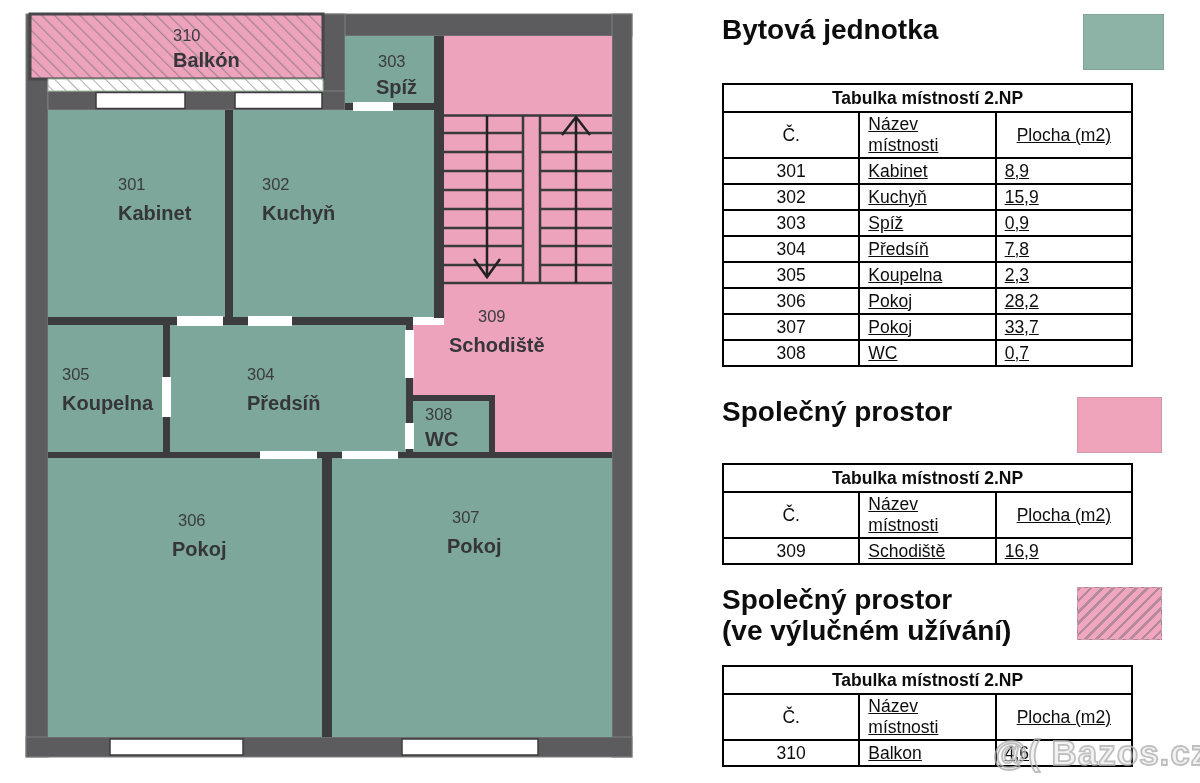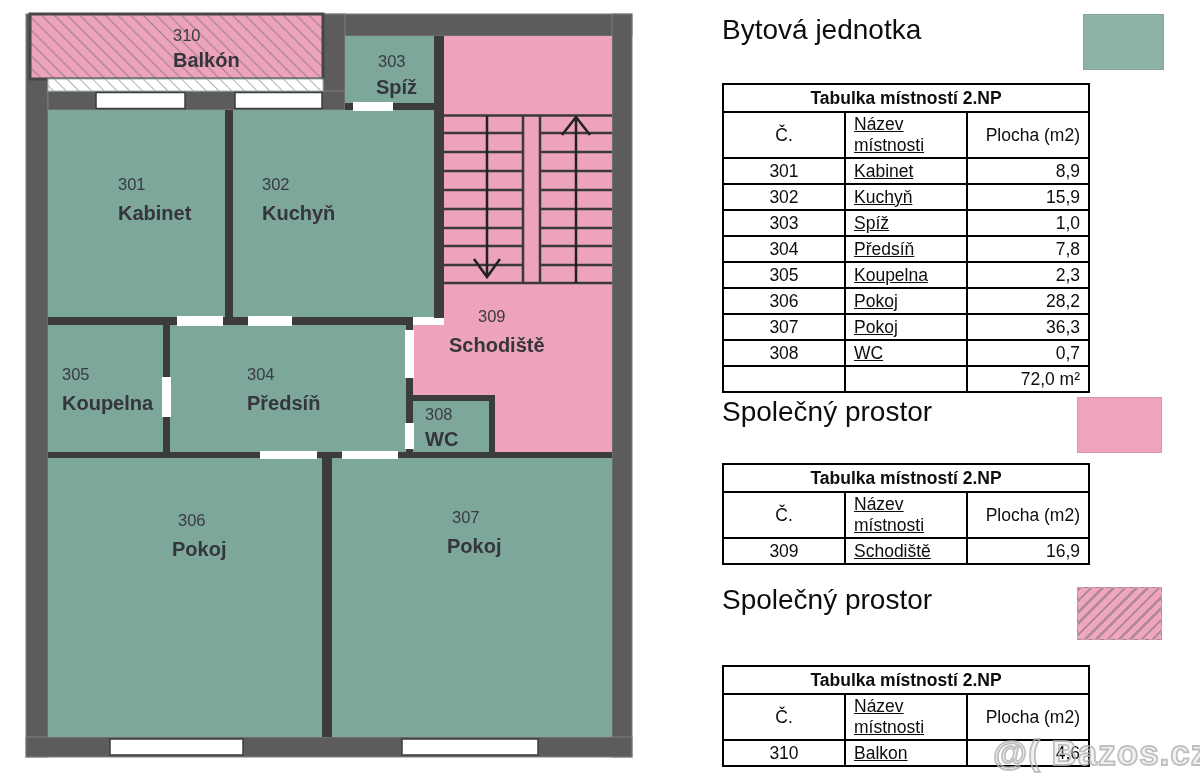--- a/index.html
+++ b/index.html
@@ -2,40 +2,40 @@
 <html><head>
 <meta charset="utf-8">
 <style>
   html,body{margin:0;padding:0;}
   body{
     width:1200px;height:783px;position:relative;background:#ffffff;
     font-family:"Liberation Sans", sans-serif;color:#111;overflow:hidden;
   }
   
   .section-title{
-    position:absolute;left:722px;font-size:28px;font-weight:normal;color:#0d0d0d;
+    position:absolute;left:722px;font-size:28px;font-weight:bold;color:#0d0d0d;
     line-height:31px;white-space:pre-line;
   }
   .swatch{position:absolute;border:1px solid rgba(120,120,120,.25);}
   .swatch-green{background:#8cb3a6;}
   .swatch-pink{background:#f0a4bc;}
   .swatch-hatched{
     background-color:#f0a6be;
     background-image:repeating-linear-gradient(135deg, rgba(105,105,110,.45) 0 2.5px, transparent 2.5px 8px);
   }
   table.roomtable{
-    position:absolute;left:722px;width:368px;border-collapse:collapse;table-layout:fixed;
+    position:absolute;left:722px;width:411px;border-collapse:collapse;table-layout:fixed;
     font-size:17.5px;color:#0d0d0d;background:#fff;
   }
   table.roomtable td{border:2px solid #000;padding:1px 8px;height:22px;overflow:hidden;}
   table.roomtable td.title{font-weight:bold;text-align:center;height:24px;}
   table.roomtable td.hdr{text-align:center;height:26px;}
   table.roomtable td.c-no{text-align:center;width:65px;}
   table.roomtable td.c-name{text-align:left;width:260px;text-decoration:underline;}
-  table.roomtable td.c-area{text-align:right;width:115px;}
+  table.roomtable td.c-area{width:115px;text-decoration:underline;}
   
   #plan{position:absolute;left:0;top:0;}
   .wall{fill:#5c5c5e;stroke:#7e7e80;stroke-width:1;}
   .iwall{fill:#3c3c3e;}
   .room-green{fill:#7ca79a;}
   .room-pink{fill:#eca3bb;}
   .doorgap{fill:#ffffff;}
   .window{fill:#ffffff;stroke:#3c3c3e;stroke-width:1.5;}
   .stair{stroke:#3a3a3c;stroke-width:2.5;fill:none;}
   .arrow{stroke:#222;stroke-width:2.5;fill:none;}
@@ -163,51 +163,46 @@
     <td class="c-area">8,9</td>
   </tr>
   <tr>
     <td class="c-no">302</td>
     <td class="c-name">Kuchyň</td>
     <td class="c-area">15,9</td>
   </tr>
   <tr>
     <td class="c-no">303</td>
     <td class="c-name">Spíž</td>
-    <td class="c-area">1,0</td>
+    <td class="c-area">0,9</td>
   </tr>
   <tr>
     <td class="c-no">304</td>
     <td class="c-name">Předsíň</td>
     <td class="c-area">7,8</td>
   </tr>
   <tr>
     <td class="c-no">305</td>
     <td class="c-name">Koupelna</td>
     <td class="c-area">2,3</td>
   </tr>
   <tr>
     <td class="c-no">306</td>
     <td class="c-name">Pokoj</td>
     <td class="c-area">28,2</td>
   </tr>
   <tr>
     <td class="c-no">307</td>
     <td class="c-name">Pokoj</td>
-    <td class="c-area">36,3</td>
+    <td class="c-area">33,7</td>
   </tr>
   <tr>
     <td class="c-no">308</td>
     <td class="c-name">WC</td>
     <td class="c-area">0,7</td>
-  </tr>
-  <tr>
-    <td class="c-no"></td>
-    <td class="c-name"></td>
-    <td class="c-area">72,0 m²</td>
   </tr>
 </tbody>
   </table>
 
 <div class="section-title" style="top:396px;">Společný prostor</div>
 <div class="swatch swatch-pink" style="left:1077px;top:397px;width:83px;height:54px;"></div>
 
 <table class="roomtable" style="top:463px;">
   <tbody>
       <tr>
@@ -219,21 +214,21 @@
     <td class="hdr c-area">Plocha (m2)</td>
   </tr>
   <tr>
     <td class="c-no">309</td>
     <td class="c-name">Schodiště</td>
     <td class="c-area">16,9</td>
   </tr>
 </tbody>
   </table>
 
-<div class="section-title" style="top:584px;"><span>Společný prostor</span><br></div>
+<div class="section-title" style="top:584px;"><span>Společný prostor</span><br><span>(ve výlučném užívání)</span></div>
 <div class="swatch swatch-hatched" style="left:1077px;top:587px;width:83px;height:51px;"></div>
 
 <table class="roomtable" style="top:665px;">
   <tbody>
       <tr>
     <td class="title" colspan="3">Tabulka místností 2.NP</td>
   </tr>
   <tr>
     <td class="hdr c-no">Č.</td>
     <td class="hdr c-name">Název místnosti</td>

